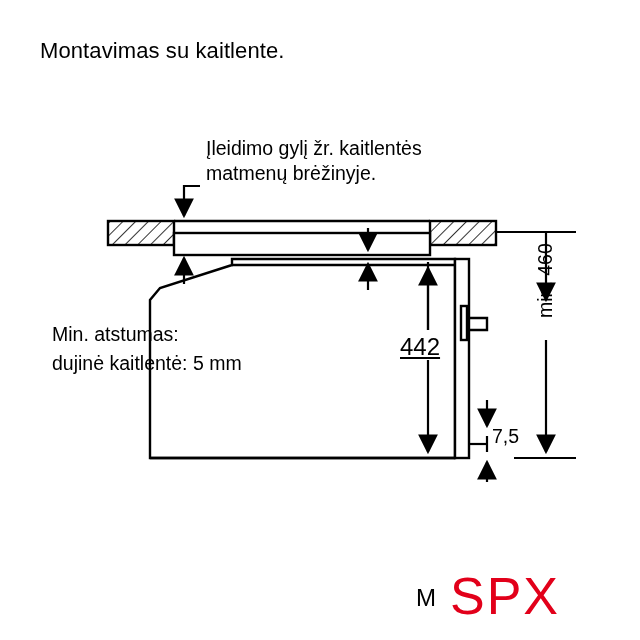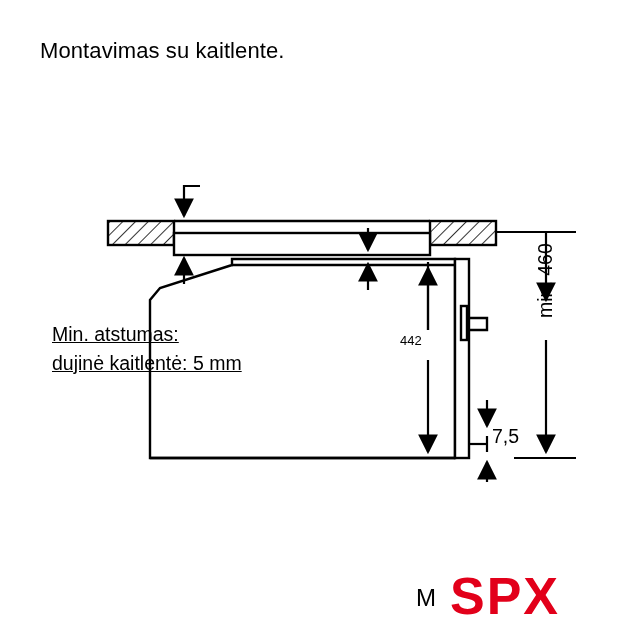--- a/index.html
+++ b/index.html
@@ -36,28 +36,28 @@
     white-space: nowrap;
   }
   .note-left {
     position: absolute;
     left: 52px;
     top: 320px;
     font-size: 19.5px;
     line-height: 29px;
     color: #000000;
     white-space: nowrap;
-    text-decoration: underline;
   }
   .dim-442 {
     position: absolute;
     left: 400px;
     top: 333px;
-    font-size: 13px;
+    font-size: 24px;
     color: #000000;
+    text-decoration: underline;
   }
   .dim-75 {
     position: absolute;
     left: 492px;
     top: 425px;
     font-size: 19.5px;
     color: #000000;
     text-align: right;
   }
   .dim-460 {
@@ -82,33 +82,37 @@
     left: 416px;
     top: 584px;
     font-size: 24px;
     color: #000000;
   }
   .logo-spx {
     position: absolute;
     left: 450px;
     top: 570px;
     font-size: 52px;
-    font-weight: bold;
+    font-weight: normal;
     letter-spacing: 2px;
     color: #e2001a;
     line-height: 52px;
   }
 </style>
 </head>
 <body>
 
 <div id="page">
 
   <div class="title">Montavimas su kaitlente.</div>
 
+  <div class="note-top">
+    <div>Įleidimo gylį žr. kaitlentės</div>
+    <div>matmenų brėžinyje.</div>
+  </div>
 
   <div class="note-left">
     <div>Min. atstumas:</div>
     <div>dujinė kaitlentė: 5 mm</div>
   </div>
 
   <div class="dim-442">442</div>
   <div class="dim-75">7,5</div>
   <div class="dim-460">min. 460</div>
 

